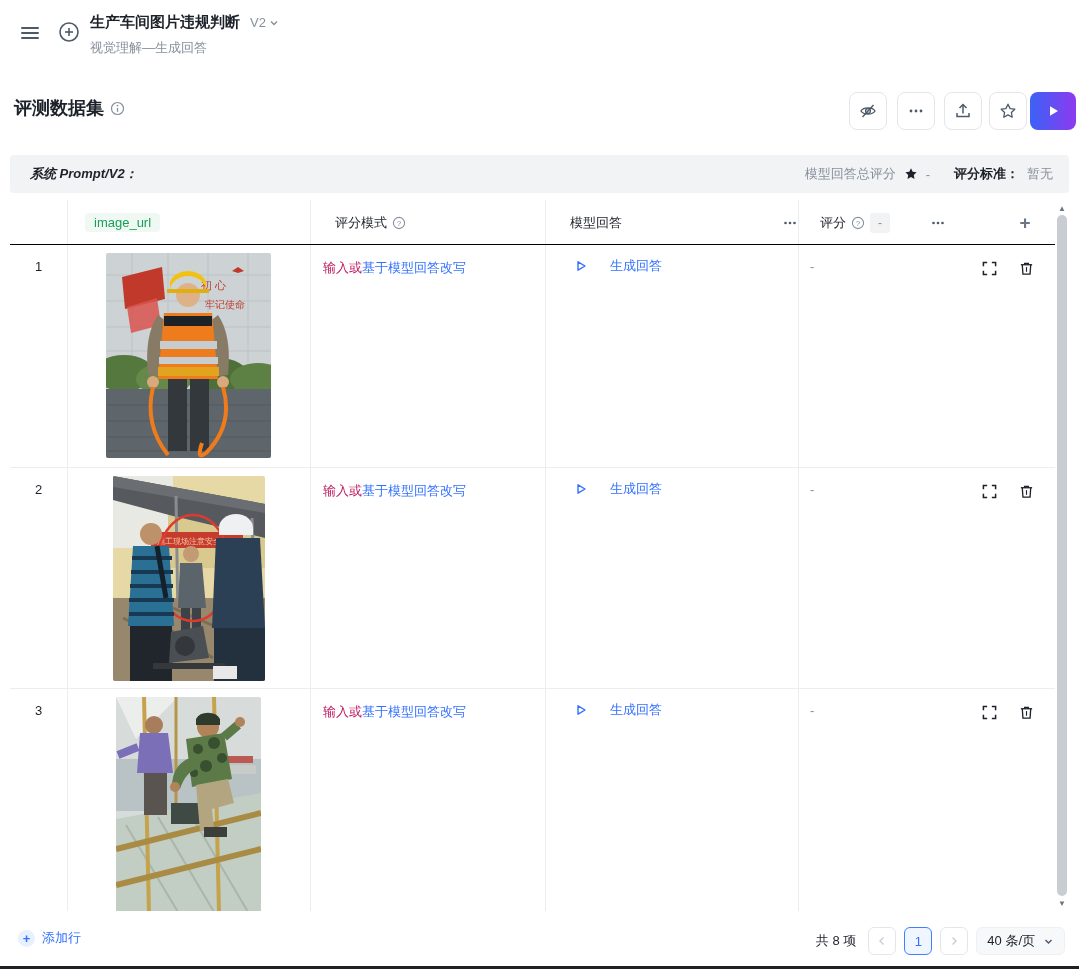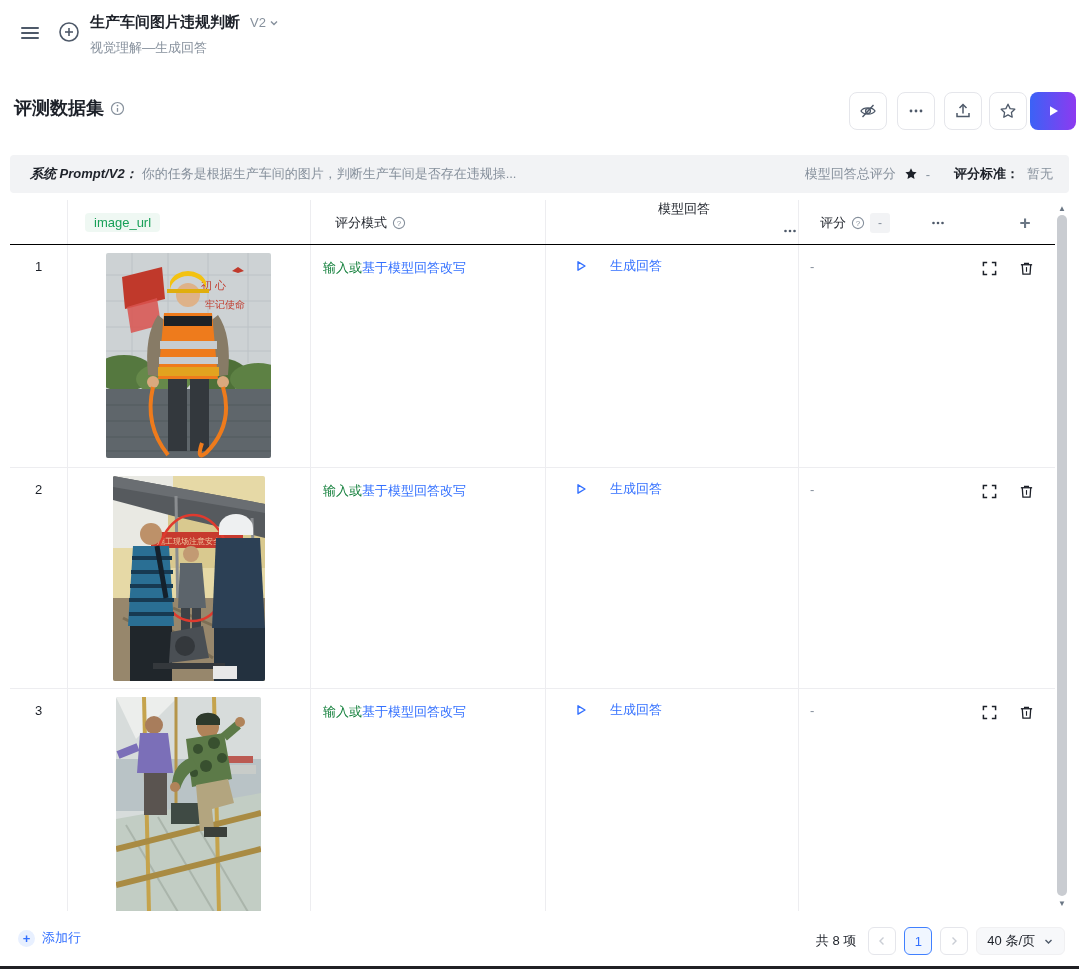--- a/index.html
+++ b/index.html
@@ -33,37 +33,37 @@
   .prompt-text { color:#86909c; margin-left:4px; white-space:nowrap; overflow:hidden; }
   .prompt-right { margin-left:auto; display:flex; align-items:center; gap:8px; white-space:nowrap;text-align:center; }
   .muted { color:#86909c; }
   .criteria-label { font-weight:700; color:#1d2129; margin-left:16px; }
 
   
   .table { position:absolute; left:10px; top:200px; width:1059px; height:711px; overflow:hidden; background:#fff; }
   .vline { position:absolute; top:0; height:711px; width:0; border-left:1px solid #ededf0; }
   .thead { position:absolute; left:0; top:0; width:1045px; height:45px; border-bottom:1px solid #000000; font-size:13px; }
   .th { position:absolute; top:0; height:45px; display:flex; align-items:center; gap:5px; }
-  .th-img { left:75px; } .th-ideal { left:325px; } .th-model { left:560px; width:228px;flex-direction:column; }
+  .th-img { left:75px; } .th-ideal { left:325px; } .th-model { left:560px; width:228px; }
   .th-score { left:810px; } .th-more2 { left:920px; } .th-add { left:995px; width:40px; justify-content:center; }
   .img-col-label { color:#18a058; background:rgba(24,160,88,0.07); padding:2px 9px; border-radius:4px; font-size:13px; }
   .th-model .more-ic { margin-left:auto; }
   .score-badge { display:inline-flex; align-items:center; justify-content:center; min-width:20px; height:20px;
                  background:#f2f3f5; border-radius:3px; color:#86909c; font-size:12px; padding:0 5px; cursor:pointer; }
   .more-ic { color:#4e5969; cursor:pointer; display:inline-flex; }
   .add-col { color:#6b7785; font-size:19px; font-weight:700; cursor:pointer; }
 
   .trow { position:absolute; left:0; width:1045px; font-size:13px; }
   .row-b { border-top:1px solid #ededf0; }
   .r1 { top:45px; height:222px; } .r2 { top:267px; height:221px; } .r3 { top:488px; height:223px; }
   .c-num { position:absolute; left:0; top:14px; width:57px; text-align:center; color:#1d2129; }
   .c-img { position:absolute; left:57px; top:8px; width:243px; display:flex; justify-content:center; }
   .c-img svg { border-radius:2px; display:block; }
   .c-ideal { position:absolute; left:300px; top:14px; width:235px; padding-left:13px; white-space:nowrap; cursor:text; }
-  .ideal-prefix { color:#15803d; }
+  .ideal-prefix { color:#be185d; }
   .ideal-link { color:#3370ff; cursor:pointer; }
   .c-model { position:absolute; left:535px; top:12px; width:253px; padding-left:30px; }
   .gen-btn { display:inline-flex; align-items:center; gap:23px; color:#3370ff; cursor:pointer; font-size:13px; }
   .c-score { position:absolute; left:788px; top:14px; width:160px; padding-left:12px; color:#86909c; }
   .c-actions { position:absolute; left:948px; top:16px; width:100px; display:flex; gap:22px; justify-content:center; }
   .act-ic { cursor:pointer; display:inline-flex; }
 
   .vscroll { position:absolute; right:0; top:0; width:14px; height:711px; }
   .vs-arrow { position:absolute; left:0; width:14px; height:12px; display:flex; align-items:center; justify-content:center;
               font-size:8px; color:#6b7785; cursor:pointer; }
@@ -158,21 +158,20 @@
       </svg>
   </div>
   <div class="btn-run">
     <svg width="16" height="16" viewBox="0 0 16 16">
         <polygon points="5,3.2 13,8 5,12.8" fill="#ffffff"></polygon>
       </svg>
   </div>
 
   <div class="prompt-bar">
     <span class="prompt-label">系统 Prompt/V2：</span>
-    <span class="prompt-text">你的任务是根据生产车间的图片，判断生产车间是否存在违规操...</span>
     <span class="prompt-right">
       <span class="muted">模型回答总评分</span>
       <svg width="14" height="14" viewBox="0 0 14 14">
           <path d="M7 1.2 L8.7 4.8 L12.6 5.3 L9.8 8 L10.5 11.9 L7 10 L3.5 11.9 L4.2 8 L1.4 5.3 L5.3 4.8 Z" fill="#1d2129"></path>
         </svg>
       <span class="muted">-</span>
       <span class="criteria-label">评分标准：</span>
       <span class="muted">暂无</span>
     </span>
   </div>

